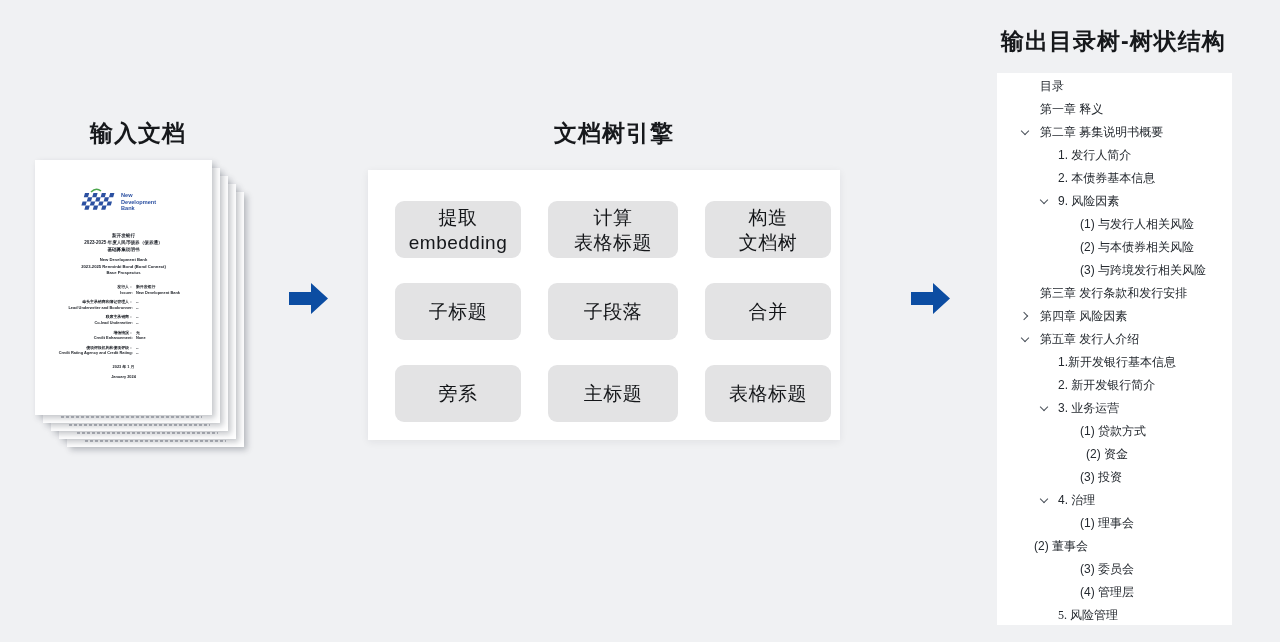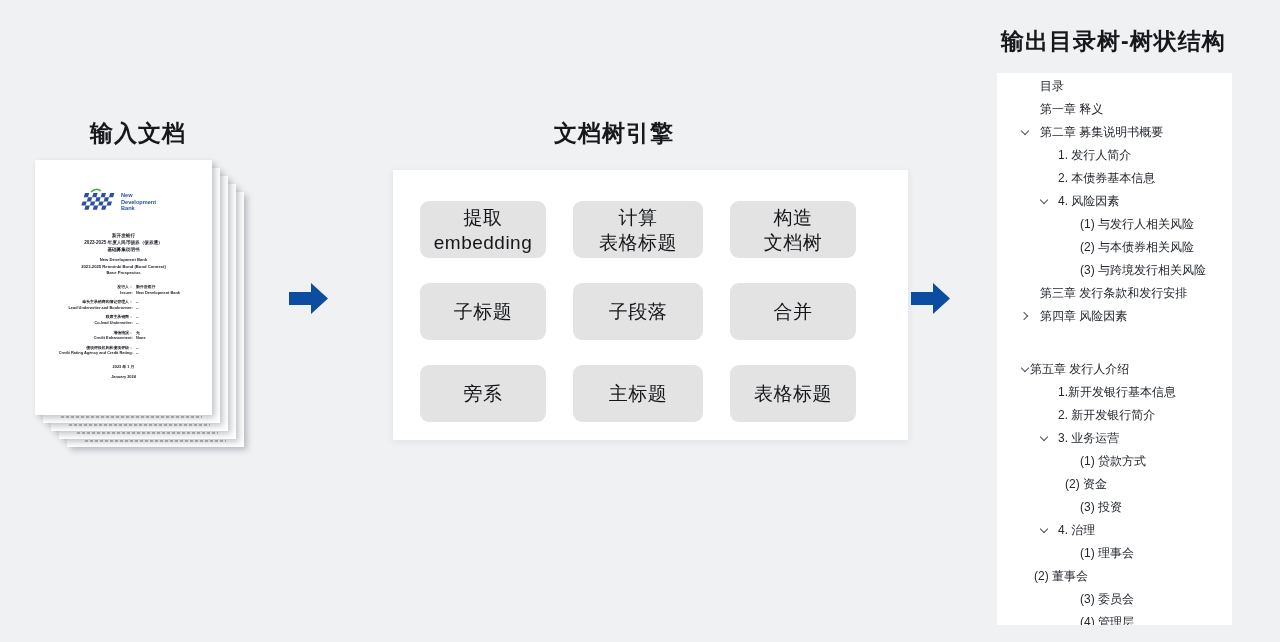--- a/index.html
+++ b/index.html
@@ -43,24 +43,24 @@
   .date-lines { position:absolute; left:0; right:0; top:200px; text-align:center; color:#23262c; }
   .date-lines div { font-size:3.9px; line-height:5.6px; font-weight:700; margin-top:4px; }
 
   
   .arrow { position:absolute; width:40px; height:36px; }
   #arrow-1 { left:289px; top:281px; }
   #arrow-2 { left:911px; top:281px; }
 
   
   .engine-panel {
-    position:absolute; left:368px; top:170px; width:515px; height:270px;
+    position:absolute; left:368px; top:170px; width:472px; height:270px;
     background:#ffffff; box-shadow:0 2px 8px rgba(25,30,45,.07);
     display:grid; grid-template-columns:126px 130px 126px; column-gap:27px;
-    grid-auto-rows:57px; row-gap:25px; padding:31px 0 0 27px; align-content:start;margin-left:25px;
+    grid-auto-rows:57px; row-gap:25px; padding:31px 0 0 27px; align-content:start;
   }
   .engine-box {
     background:#e3e3e4; border-radius:9px;
     display:flex; flex-direction:column; align-items:center; justify-content:center;
     font-size:19px; color:#141619; line-height:25px; letter-spacing:0.5px;
   }
 
   
   .tree-panel {
     position:absolute; left:997px; top:73px; width:235px; height:552px;
@@ -242,56 +242,56 @@
         <span>第二章 募集说明书概要</span>
       </div>
       <div class="tree-row" style="padding-left: 61px;">
         <span>1. 发行人简介</span>
       </div>
       <div class="tree-row" style="padding-left: 61px;">
         <span>2. 本债券基本信息</span>
       </div>
       <div class="tree-row" style="padding-left: 61px;">
         <span class="chev down" style="left: 44px;"></span>
-        <span>4. 风险因素</span>
+        <span>9. 风险因素</span>
       </div>
       <div class="tree-row" style="padding-left: 83px; align-items: center;">
         <span>(1) 与发行人相关风险</span>
       </div>
       <div class="tree-row" style="padding-left: 83px;">
         <span>(2) 与本债券相关风险</span>
       </div>
       <div class="tree-row" style="padding-left: 83px;">
         <span>(3) 与跨境发行相关风险</span>
       </div>
       <div class="tree-row" style="padding-left: 43px;">
         <span>第三章 发行条款和发行安排</span>
       </div>
       <div class="tree-row" style="padding-left: 43px;">
         <span class="chev right" style="left: 25px;"></span>
         <span>第四章 风险因素</span>
       </div>
-      <div class="tree-row" style="padding-left: 33px; margin-top: 30px;">
+      <div class="tree-row" style="padding-left: 43px;">
         <span class="chev down" style="left: 25px;"></span>
         <span>第五章 发行人介绍</span>
       </div>
       <div class="tree-row" style="padding-left: 61px;">
         <span>1.新开发银行基本信息</span>
       </div>
       <div class="tree-row" style="padding-left: 61px;">
         <span>2. 新开发银行简介</span>
       </div>
       <div class="tree-row" style="padding-left: 61px;">
         <span class="chev down" style="left: 44px;"></span>
         <span>3. 业务运营</span>
       </div>
       <div class="tree-row" style="padding-left: 83px;">
         <span>(1) 贷款方式</span>
       </div>
-      <div class="tree-row" style="padding-left: 68px;">
+      <div class="tree-row" style="padding-left: 89px;">
         <span>(2) 资金</span>
       </div>
       <div class="tree-row" style="padding-left: 83px;">
         <span>(3) 投资</span>
       </div>
       <div class="tree-row" style="padding-left: 61px;">
         <span class="chev down" style="left: 44px;"></span>
         <span>4. 治理</span>
       </div>
       <div class="tree-row" style="padding-left: 83px;">

